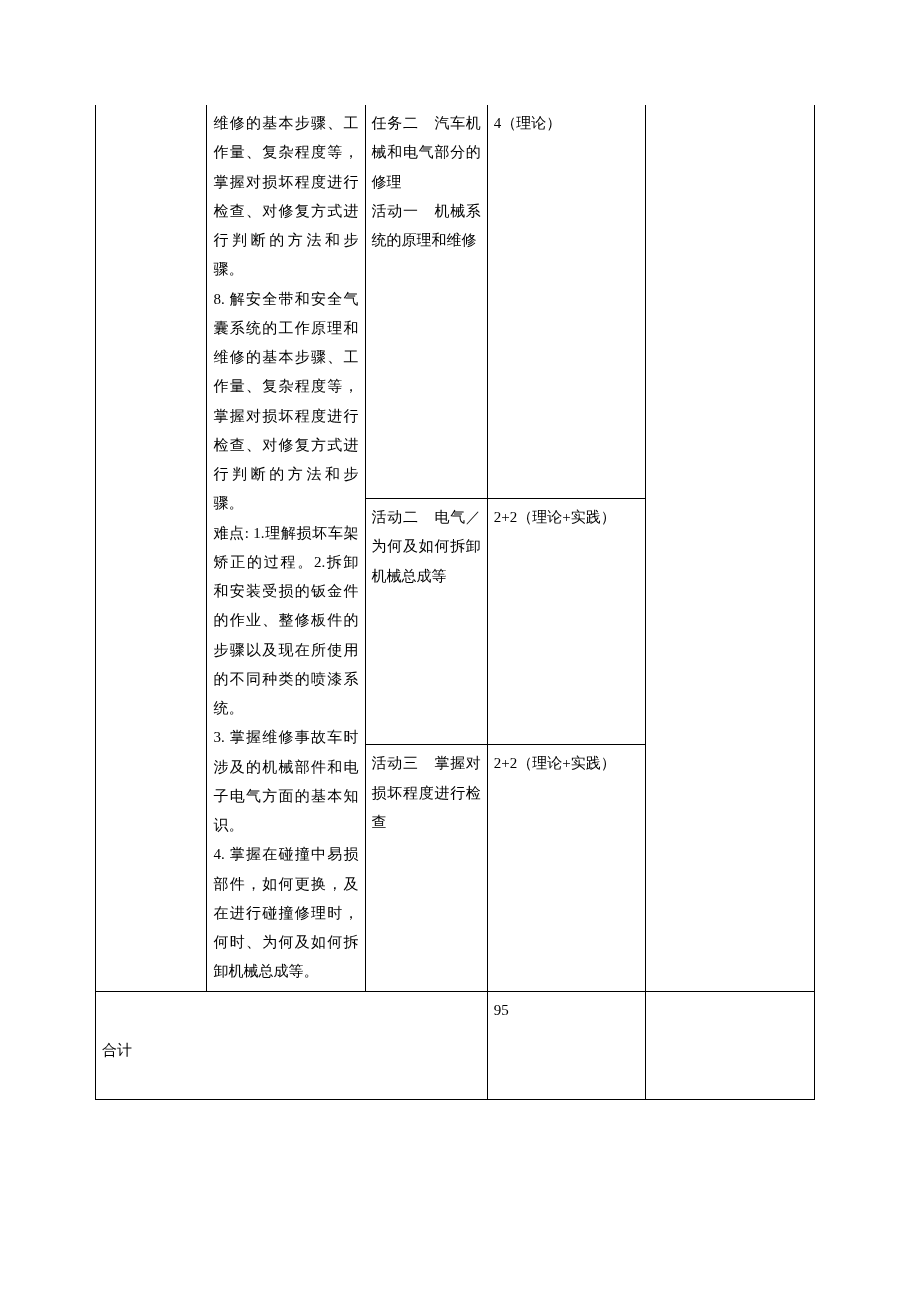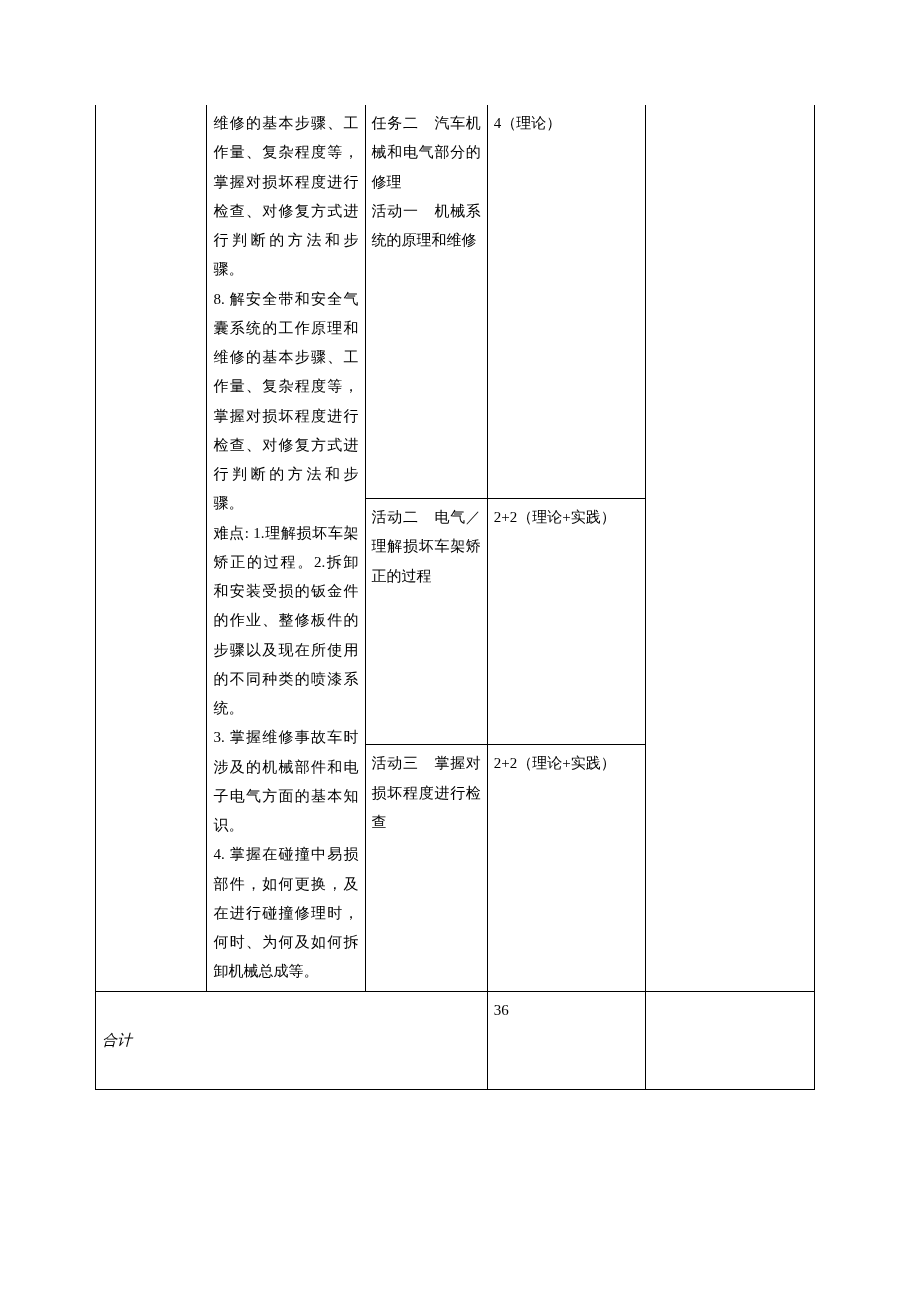--- a/index.html
+++ b/index.html
@@ -24,21 +24,21 @@
       text-align: justify;
       text-justify: inter-ideograph;
       word-break: break-word;
     }
     .no-top { border-top: none; margin-left: 12px; }
     col.c1 { width: 15.5%; }
     col.c2 { width: 22%; }
     col.c3 { width: 17%; }
     col.c4 { width: 22%; }
     col.c5 { width: 23.5%; }
-    .heji { padding-top: 34px; padding-bottom: 34px; vertical-align: middle; font-style: italic; }
+    .heji { padding-top: 44px; padding-bottom: 34px; vertical-align: middle; }
   </style>
 </head>
 <body>
 
 <table>
   <colgroup>
     <col class="c1">
       <col class="c2">
       <col class="c3">
       <col class="c4">
@@ -52,27 +52,27 @@
 8. 解安全带和安全气囊系统的工作原理和维修的基本步骤、工作量、复杂程度等，掌握对损坏程度进行检查、对修复方式进行判断的方法和步骤。
 难点: 1.理解损坏车架矫正的过程。2.拆卸和安装受损的钣金件的作业、整修板件的步骤以及现在所使用的不同种类的喷漆系统。
 3. 掌握维修事故车时涉及的机械部件和电子电气方面的基本知识。
 4. 掌握在碰撞中易损部件，如何更换，及在进行碰撞修理时，何时、为何及如何拆卸机械总成等。</td>
     <td class="no-top" style="white-space: pre-line;">任务二　汽车机械和电气部分的修理
 活动一　机械系统的原理和维修</td>
     <td class="no-top">4（理论）</td>
     <td class="no-top" rowspan="3"></td>
   </tr>
   <tr>
-    <td style="white-space: pre-line;">活动二　电气／理解损坏车架矫正的过程</td>
+    <td style="white-space: pre-line;">活动二　电气／为何及如何拆卸机械总成等</td>
     <td>2+2（理论+实践）</td>
   </tr>
   <tr>
     <td style="white-space: pre-line;">活动三　掌握对损坏程度进行检查</td>
     <td>2+2（理论+实践）</td>
   </tr>
 
   <tr>
     <td class="heji" colspan="3">合计</td>
-    <td>36</td>
+    <td>95</td>
     <td></td>
   </tr>
 </tbody>
   </table>
 
 </body></html>

